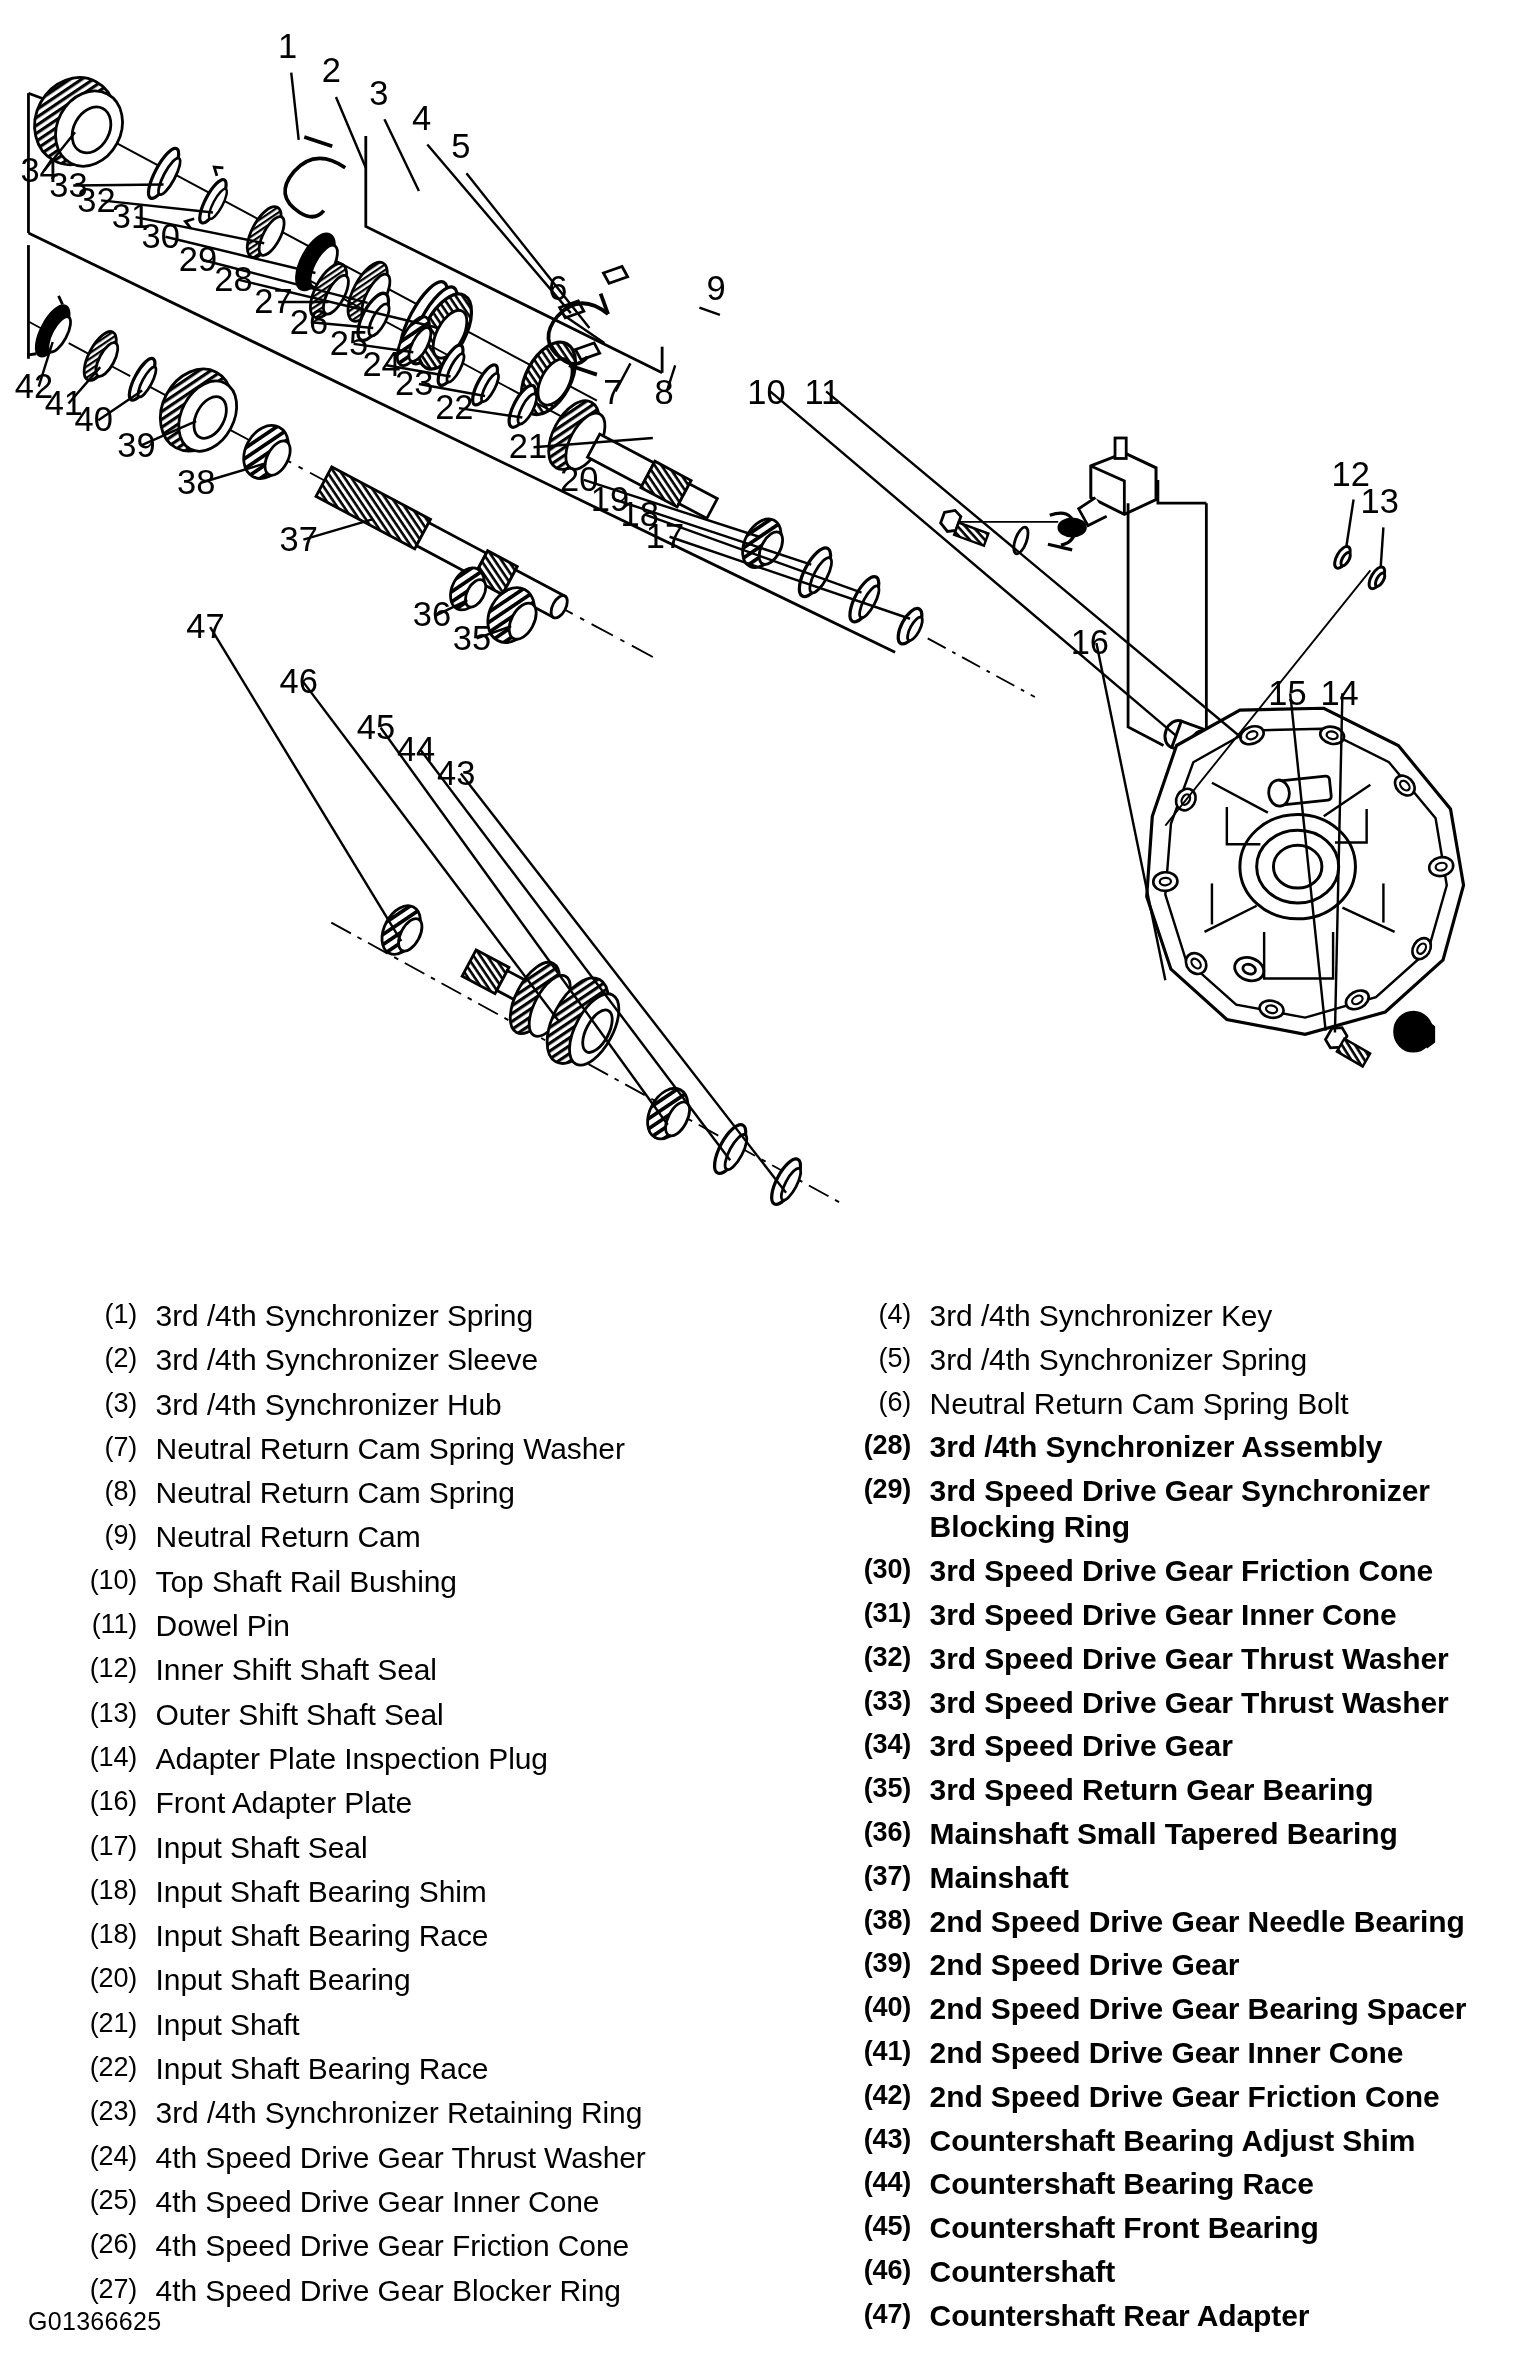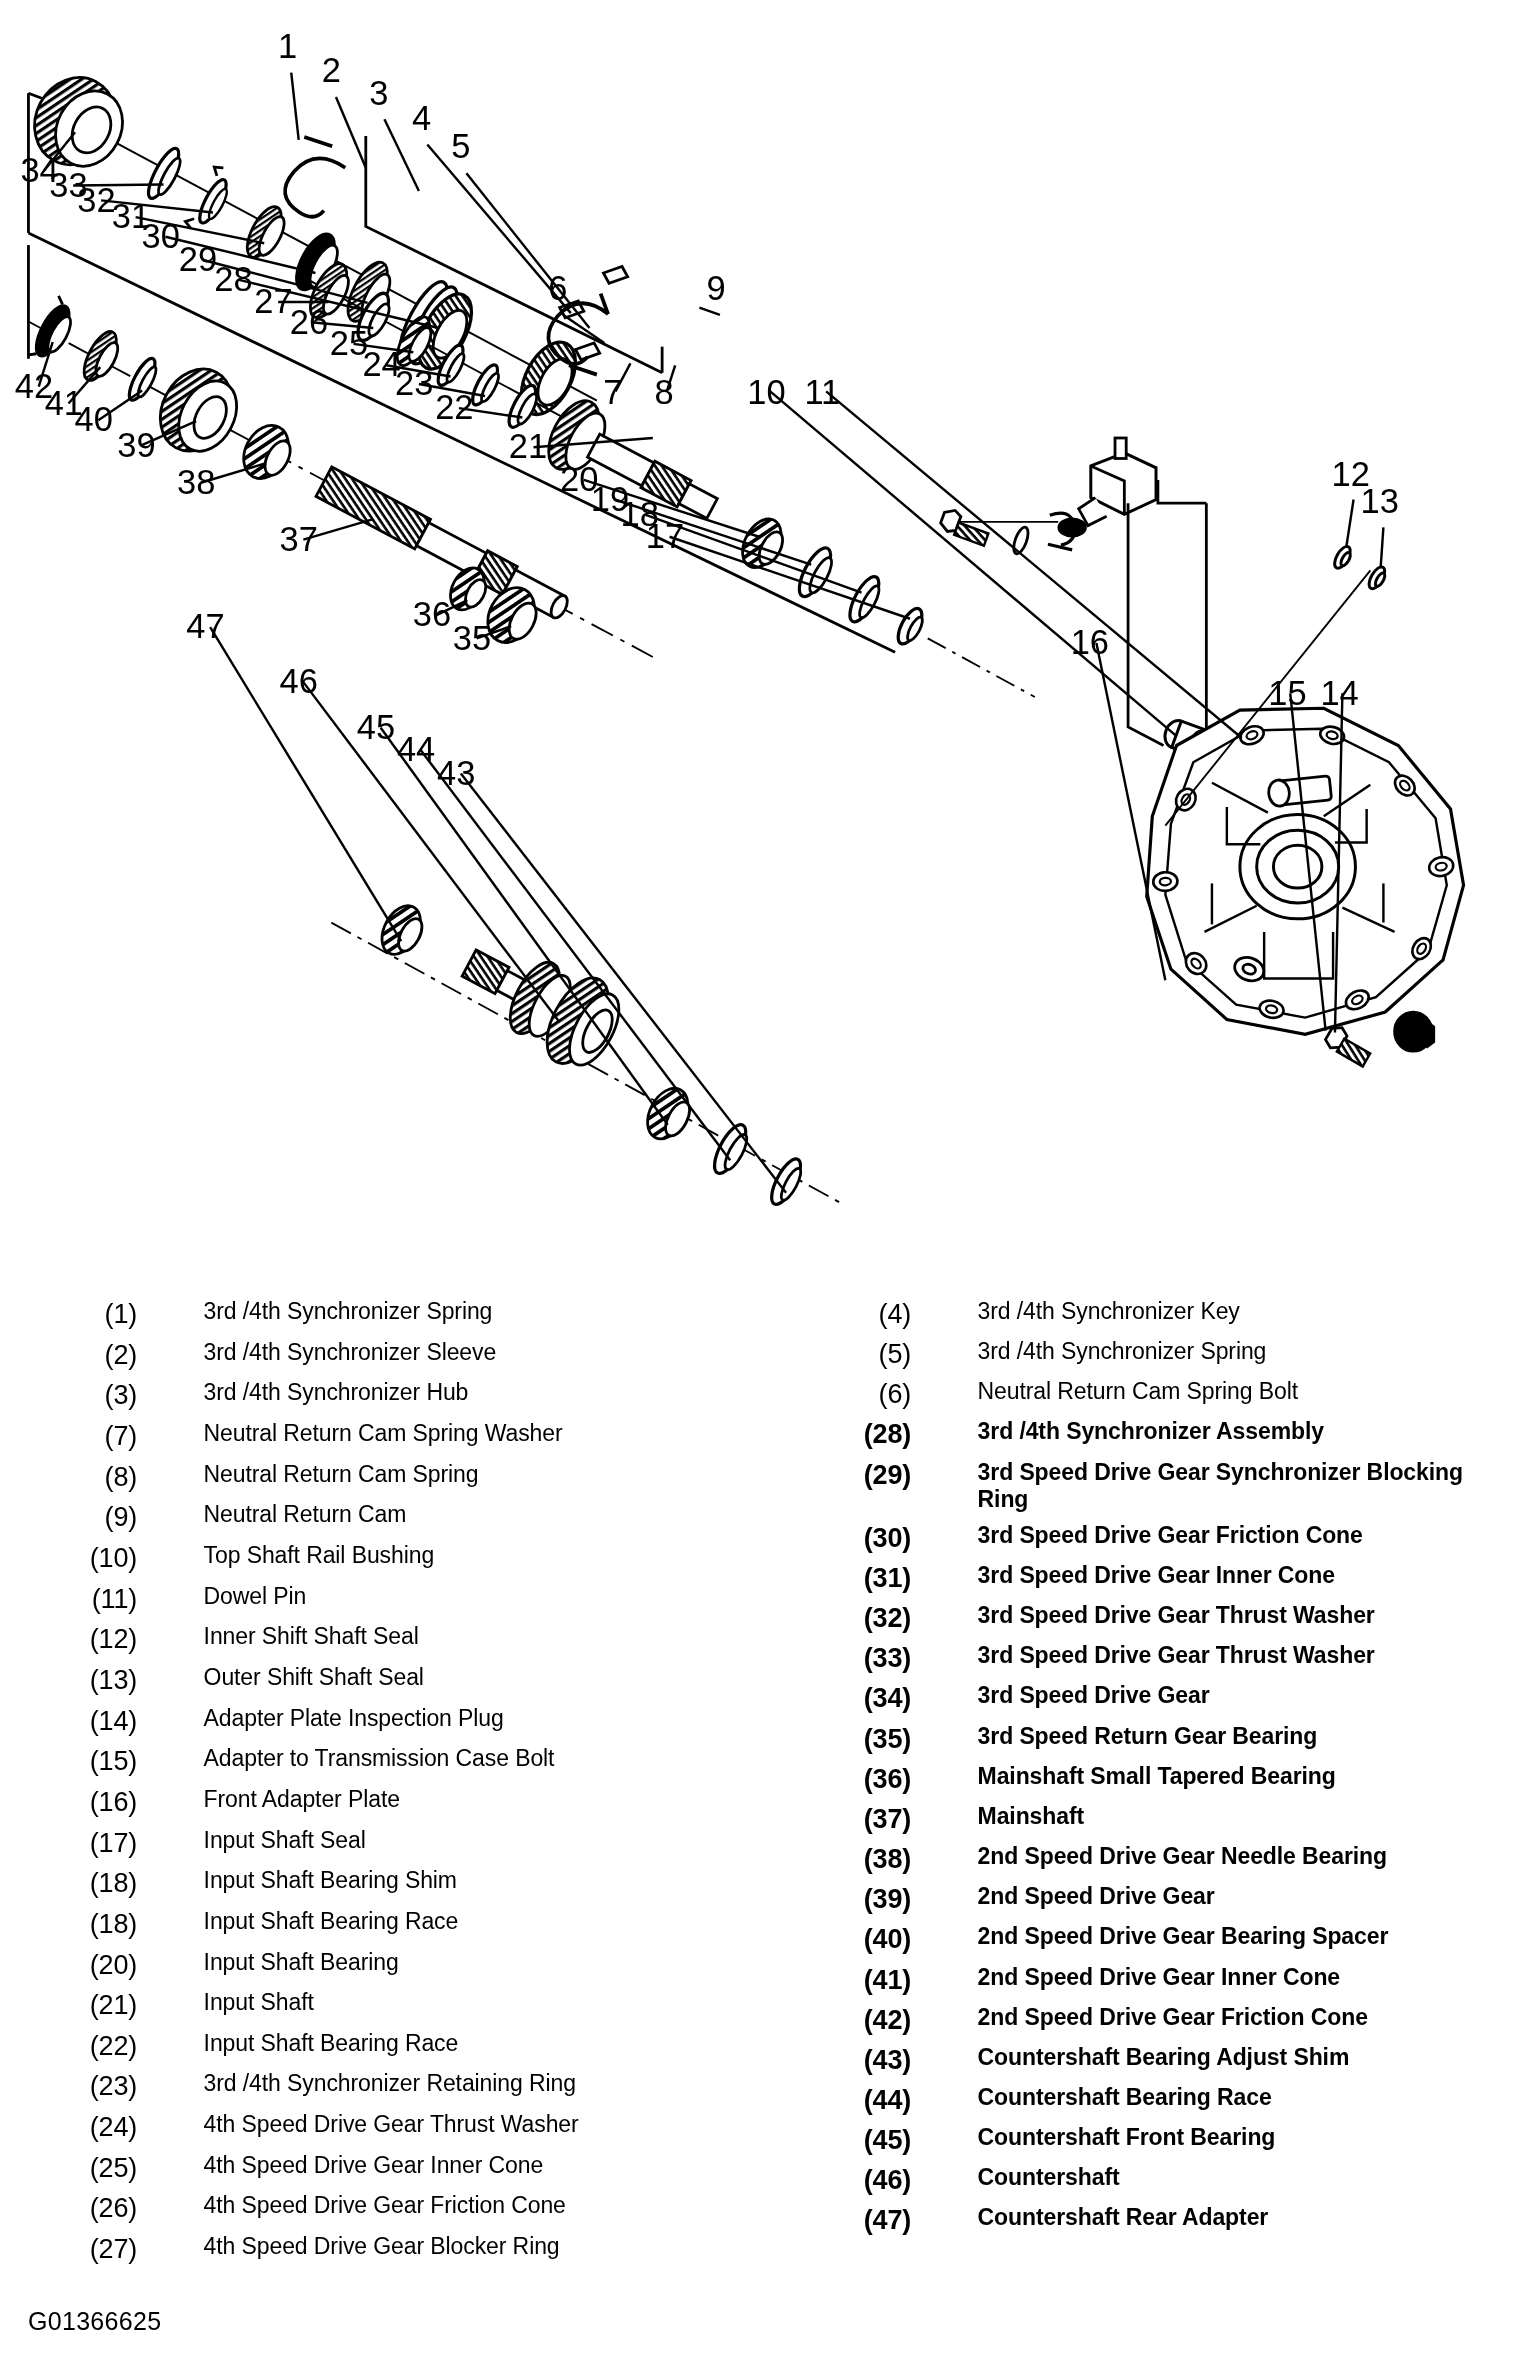--- a/index.html
+++ b/index.html
@@ -19,21 +19,21 @@
   
   #legend{position:absolute;left:0;top:1298px;width:1533px;height:1025px;}
   .col{position:absolute;top:0;}
   .col.left{left:51px;width:736px;}
   .col.right{left:825px;width:690px;}
   .row{display:flex;align-items:flex-start;margin-bottom:8px;line-height:1.21;}
   .row .num{
     flex:0 0 86px;text-align:right;padding-right:18.6px;
     font-size:27px;letter-spacing:-0.2px;
   }
-  .row .lbl{font-size:23px;letter-spacing:-0.1px;margin-left:48px;}
+  .row .lbl{font-size:30px;letter-spacing:-0.1px;}
   .col.right .row{margin-bottom:7.5px;}
   .col.right .row.bold .num,
   .col.right .row.bold .lbl{font-weight:bold;}
 
   
   #figid{position:absolute;left:28px;top:2295px;font-size:25px;letter-spacing:0.3px;margin-top:12px;}
 </style>
 </head>
 <body>
 
@@ -564,24 +564,20 @@
         </div>
         <div class="row">
           <span class="num">(13)</span>
           <span class="lbl">Outer Shift Shaft Seal</span>
         </div>
         <div class="row">
           <span class="num">(14)</span>
           <span class="lbl">Adapter Plate Inspection Plug</span>
         </div>
         <div class="row">
-          <span class="num">(15)</span>
-          <span class="lbl">Adapter to Transmission Case Bolt</span>
-        </div>
-        <div class="row">
           <span class="num">(16)</span>
           <span class="lbl">Front Adapter Plate</span>
         </div>
         <div class="row">
           <span class="num">(17)</span>
           <span class="lbl">Input Shaft Seal</span>
         </div>
         <div class="row">
           <span class="num">(18)</span>
           <span class="lbl">Input Shaft Bearing Shim</span>

